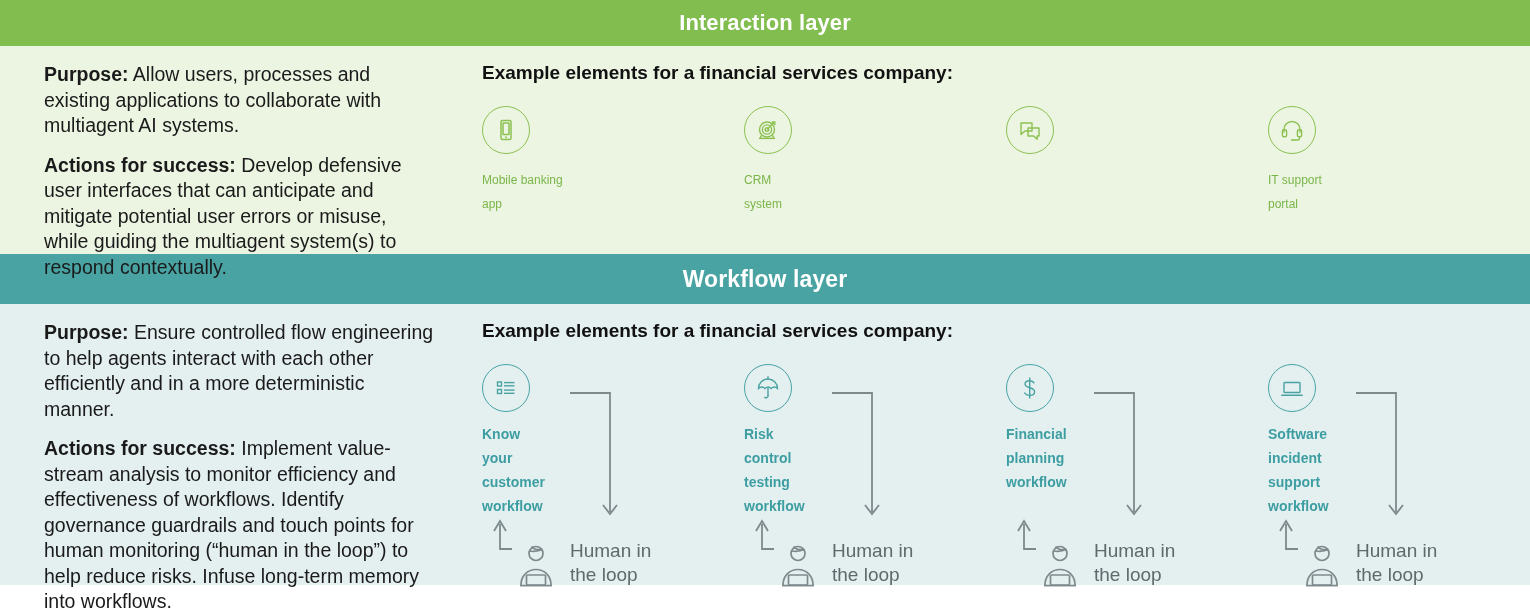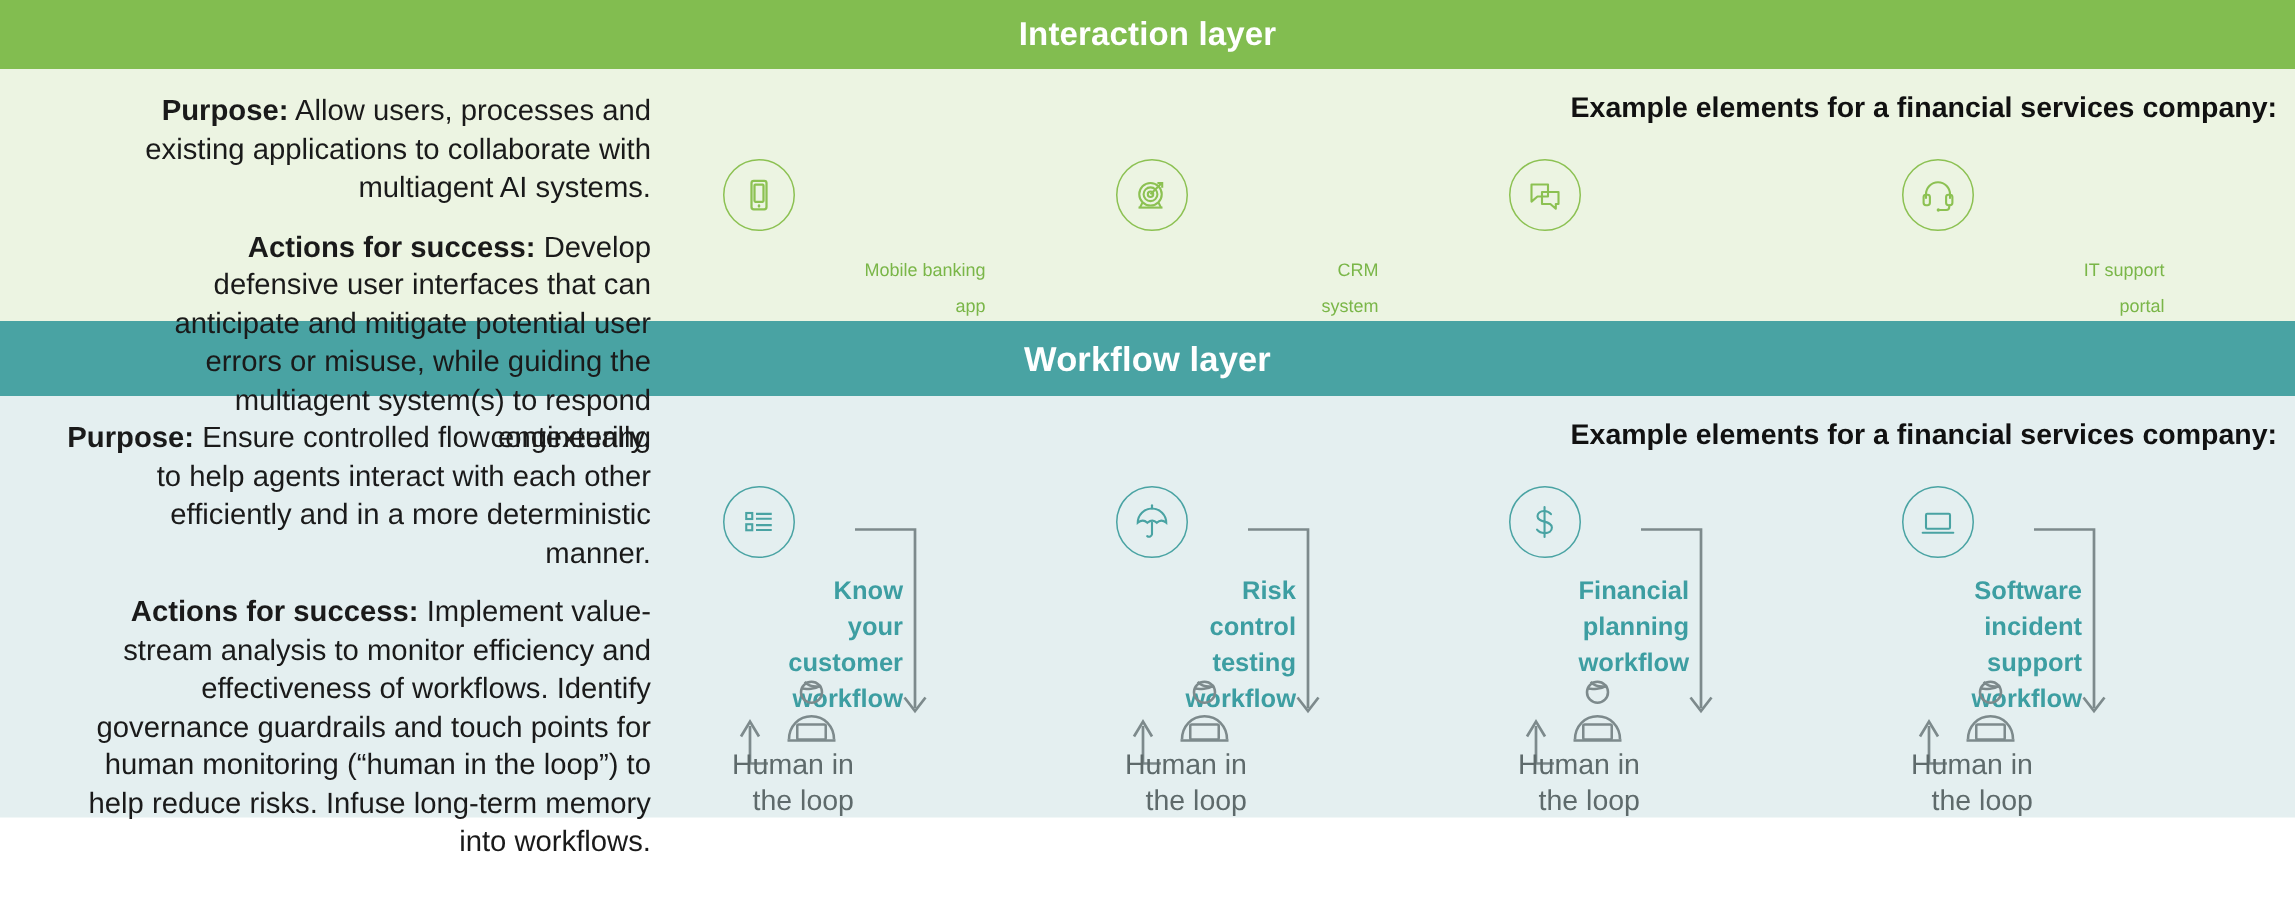--- a/index.html
+++ b/index.html
@@ -2,34 +2,34 @@
 <html><head>
 <meta charset="utf-8">
 <style>
   html,body{margin:0;padding:0;}
   body{
     width:1530px;height:612px;
     background:#ffffff;
     font-family:"Liberation Sans", sans-serif;
     overflow:hidden;
   }
-  .canvas{position:relative;width:1530px;height:612px;text-align:right;}
+  .canvas{position:relative;width:1530px;height:612px;}
 
   
   .layer-bar{
     display:flex;align-items:center;justify-content:center;
     color:#ffffff;font-weight:bold;letter-spacing:.1px;
   }
   .bar-green{height:46px;background:#82bd50;font-size:22px;}
   .bar-teal{height:50px;background:#49a3a3;font-size:23px;}
   .bar-title{transform:translateX(0);}
 
   
   .panel{display:flex;box-sizing:border-box;}
-  .panel-green{background:#ecf4e2;height:168px;padding-left:41px;}
+  .panel-green{background:#ecf4e2;height:208px;}
   .panel-teal{background:#e4eff0;height:281px;}
 
   .col-left{
     width:530px;box-sizing:border-box;
     padding:16px 40px 0 44px;
   }
   .col-right{
     flex:1;box-sizing:border-box;
     padding:16px 0 0 8px;position:relative;
   }
@@ -63,26 +63,26 @@
     margin-top:14px;
     font-size:12px;font-weight:normal;line-height:24px;
     max-width:175px;white-space:pre-line;
   }
   .lbl-green{color:#7ab648;}
 
   
   .wf-row{display:flex;}
   .wf{width:262px;box-sizing:border-box;position:relative;height:235px;}
   .wf-label{
-    margin-top:10px;font-size:17px;font-weight:bold;line-height:24px;
+    margin-top:10px;font-size:14px;font-weight:bold;line-height:24px;
     color:#3d9ea2;white-space:pre-line;max-width:120px;
   }
   .hitl{
     position:absolute;left:0;bottom:8px;
-    display:flex;align-items:flex-end;flex-direction:column;
+    display:flex;align-items:flex-end;
   }
   .hitl-text{
     font-size:19px;color:#5e6a6b;line-height:24px;
     margin-left:6px;margin-bottom:4px;white-space:pre-line;
   }
   .loop-svg{position:absolute;left:0;top:0;pointer-events:none;}
 </style>
 </head>
 <body>
 

